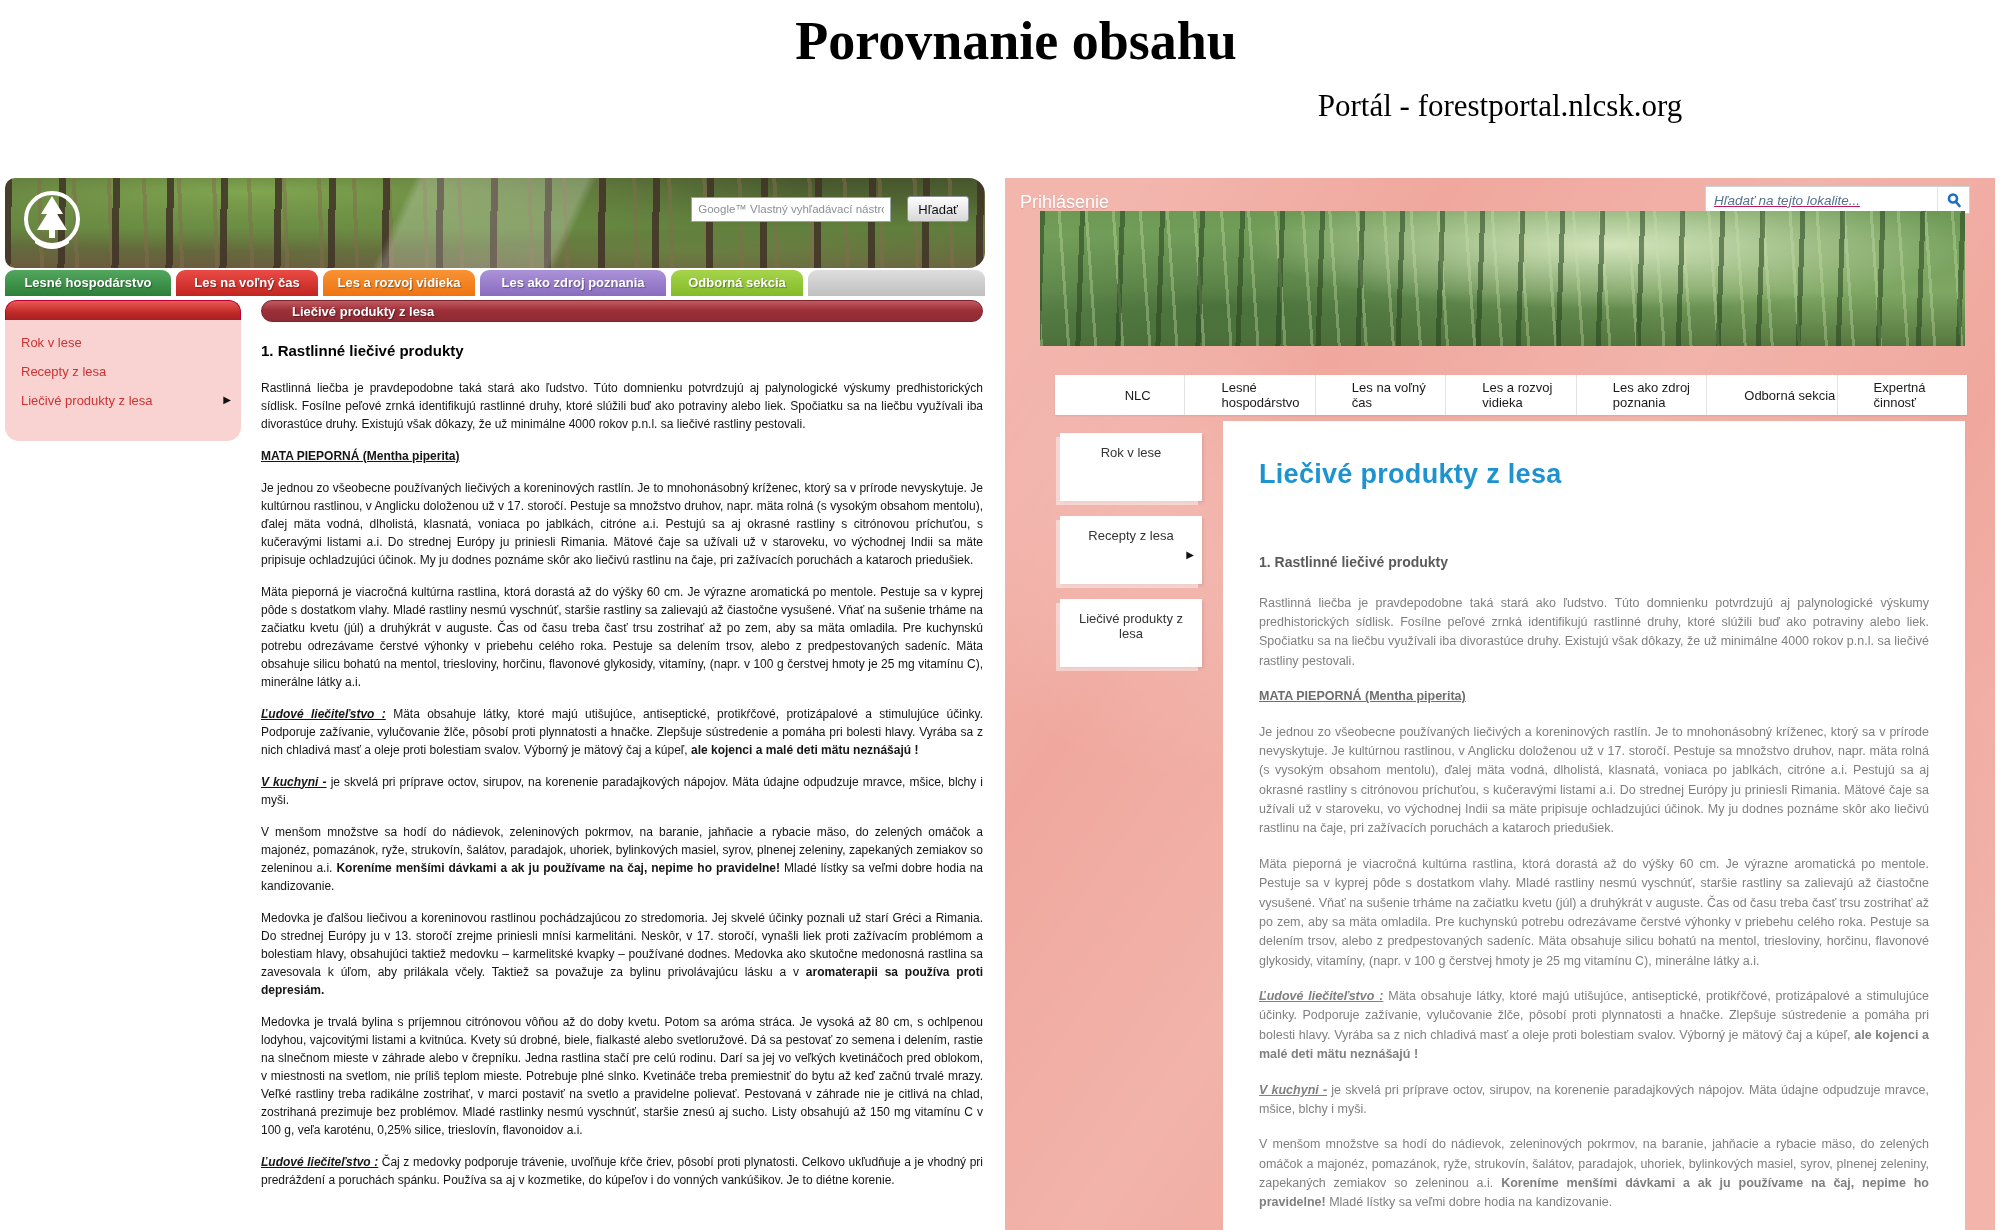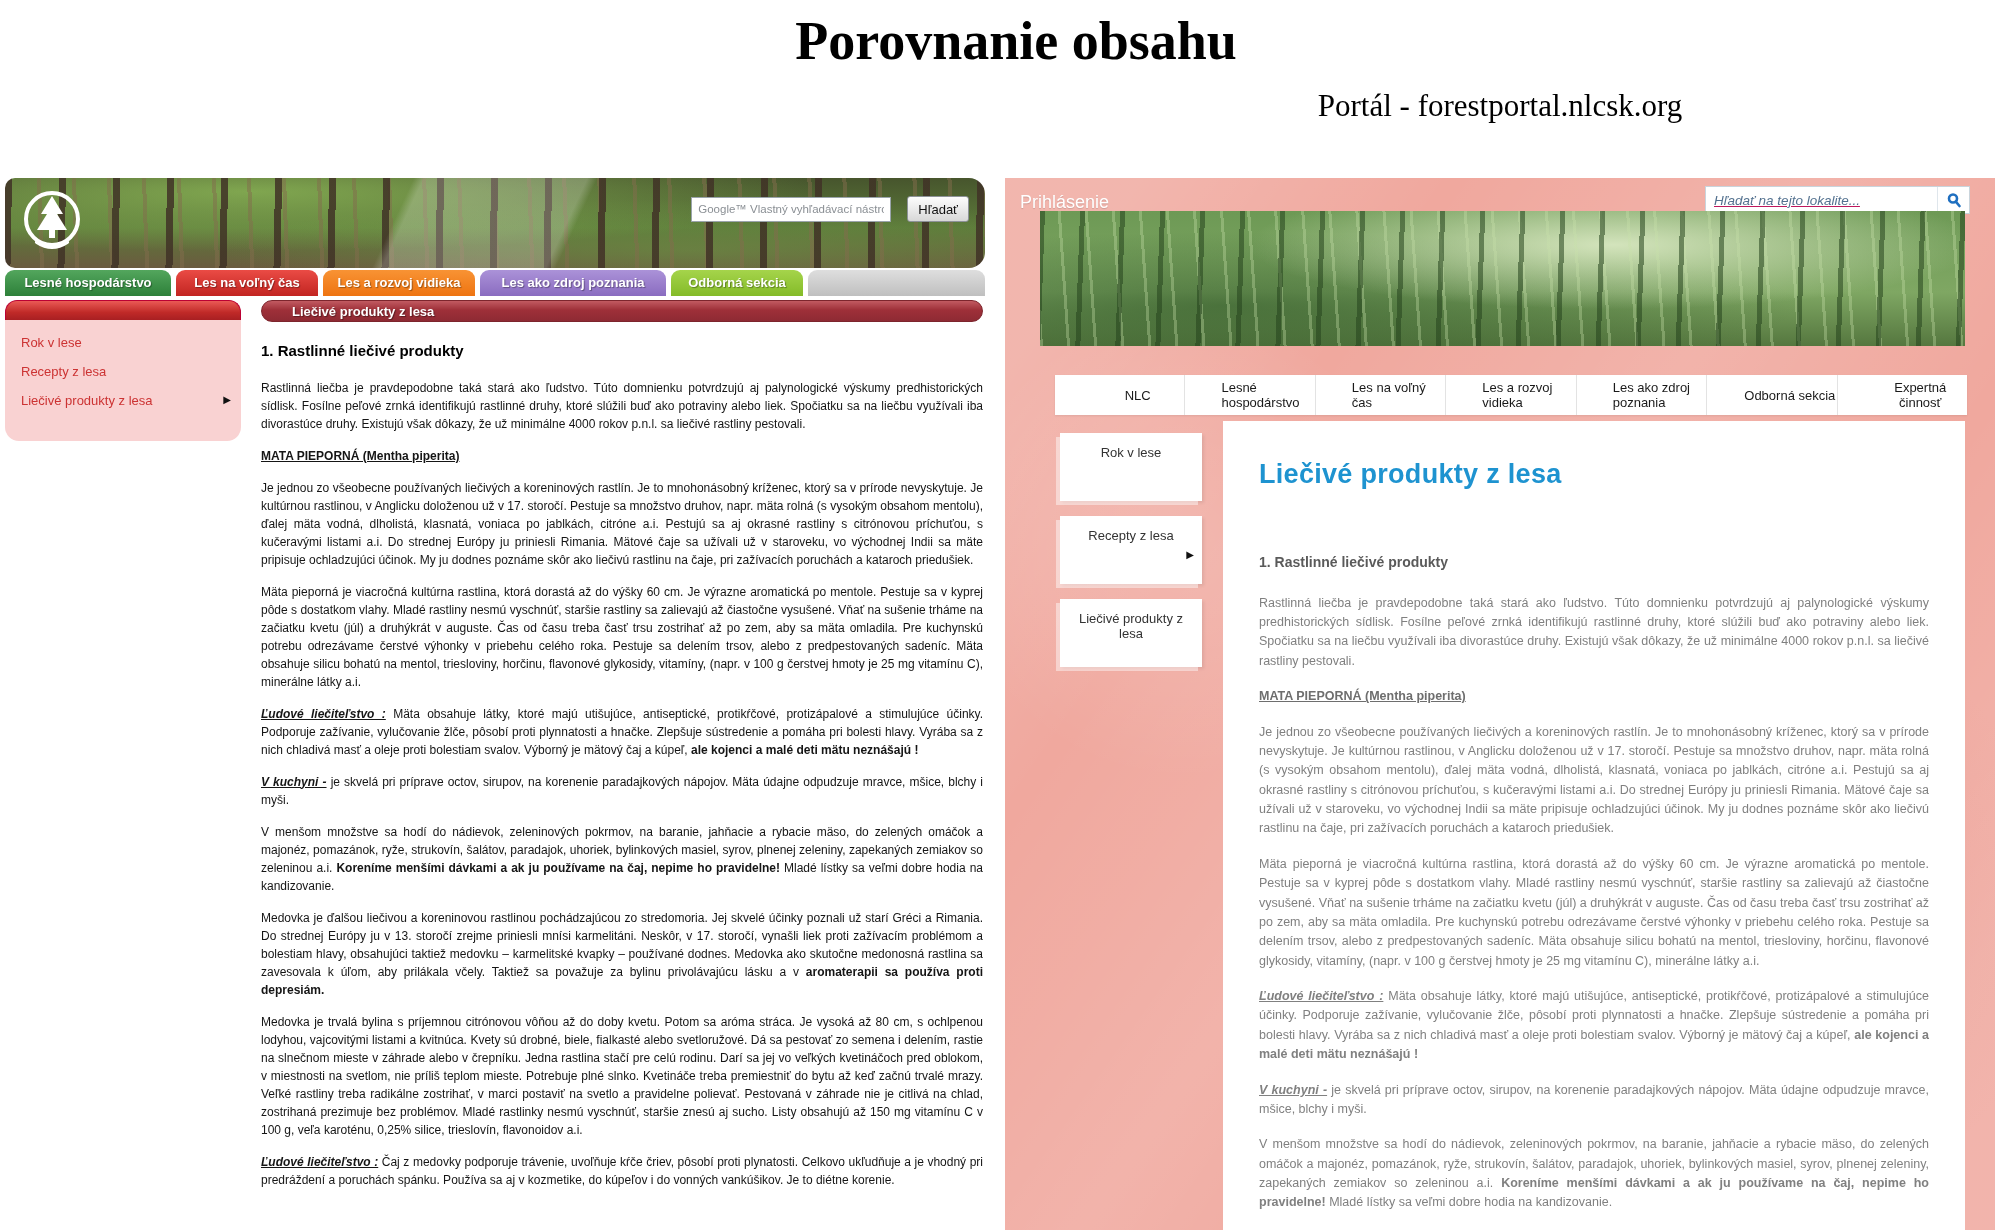--- a/index.html
+++ b/index.html
@@ -96,21 +96,21 @@
       repeating-linear-gradient(86deg, rgba(200,225,170,0.35) 0 3px, rgba(200,225,170,0) 3px 27px),
       radial-gradient(ellipse at 62% 25%, rgba(228,240,205,0.85), rgba(228,240,205,0) 45%),
       radial-gradient(ellipse at 20% 70%, rgba(40,80,35,0.55), rgba(40,80,35,0) 55%),
       linear-gradient(#6d9955, #7fa763 60%, #55773f);
   }
 
   .rtabs { position:absolute; left:50px; right:28px; top:197px; height:40px; background:#fff;
            display:flex; align-items:stretch; box-shadow:0 1px 2px rgba(0,0,0,0.08); }
   .rtab { flex:1; display:flex; align-items:center; justify-content:center; font-size:13px; color:#1a1a1a;
           border-right:1px solid #e3e3e3; cursor:pointer;padding-left:36px; }
-  .rtab:last-child { border-right:none;text-align:center; }
+  .rtab:last-child { border-right:none; }
 
   .rsidebar { position:absolute; left:55px; top:255px; width:142px; }
   .rsb-box { position:relative; background:#fff; min-height:68px; margin-bottom:15px; padding:12px 8px;
              font-size:13px; color:#333; text-align:center;
              box-shadow:-4px 4px 0 rgba(255,255,255,0.45), 2px 2px 3px rgba(0,0,0,0.08); cursor:pointer; }
   .rsb-box .arr { position:absolute; right:8px; bottom:24px; color:#111; font-size:10px; }
 
   .rcontent { position:absolute; left:218px; top:243px; width:742px; height:809px; background:#fff;
               padding:38px 36px 20px; overflow:hidden; }
   .rheading { color:#1e93d0; font-size:27px; font-weight:bold; margin-bottom:62px; letter-spacing:0.3px; }

